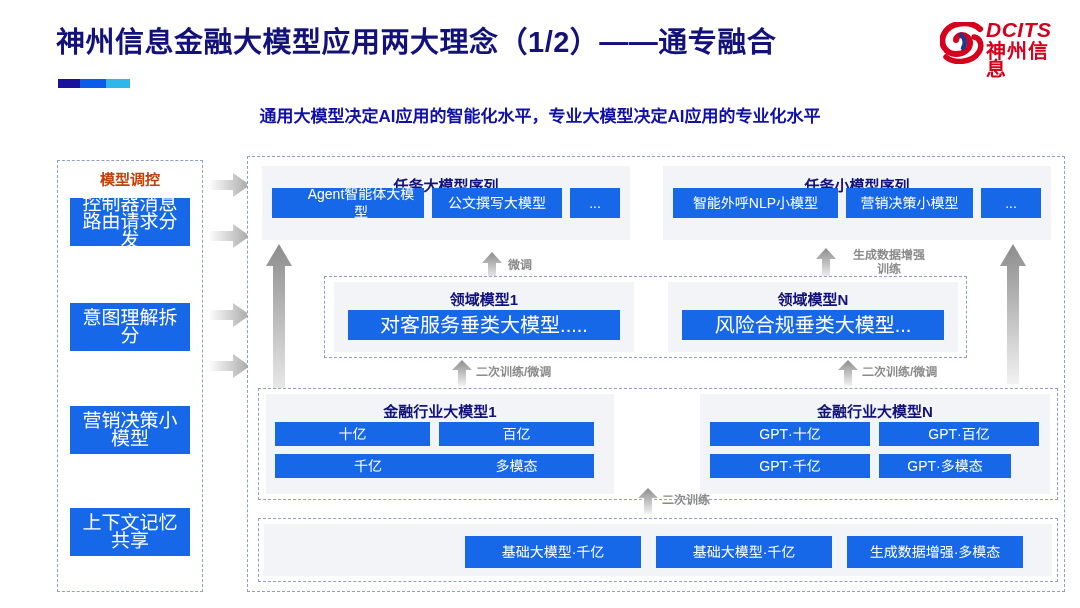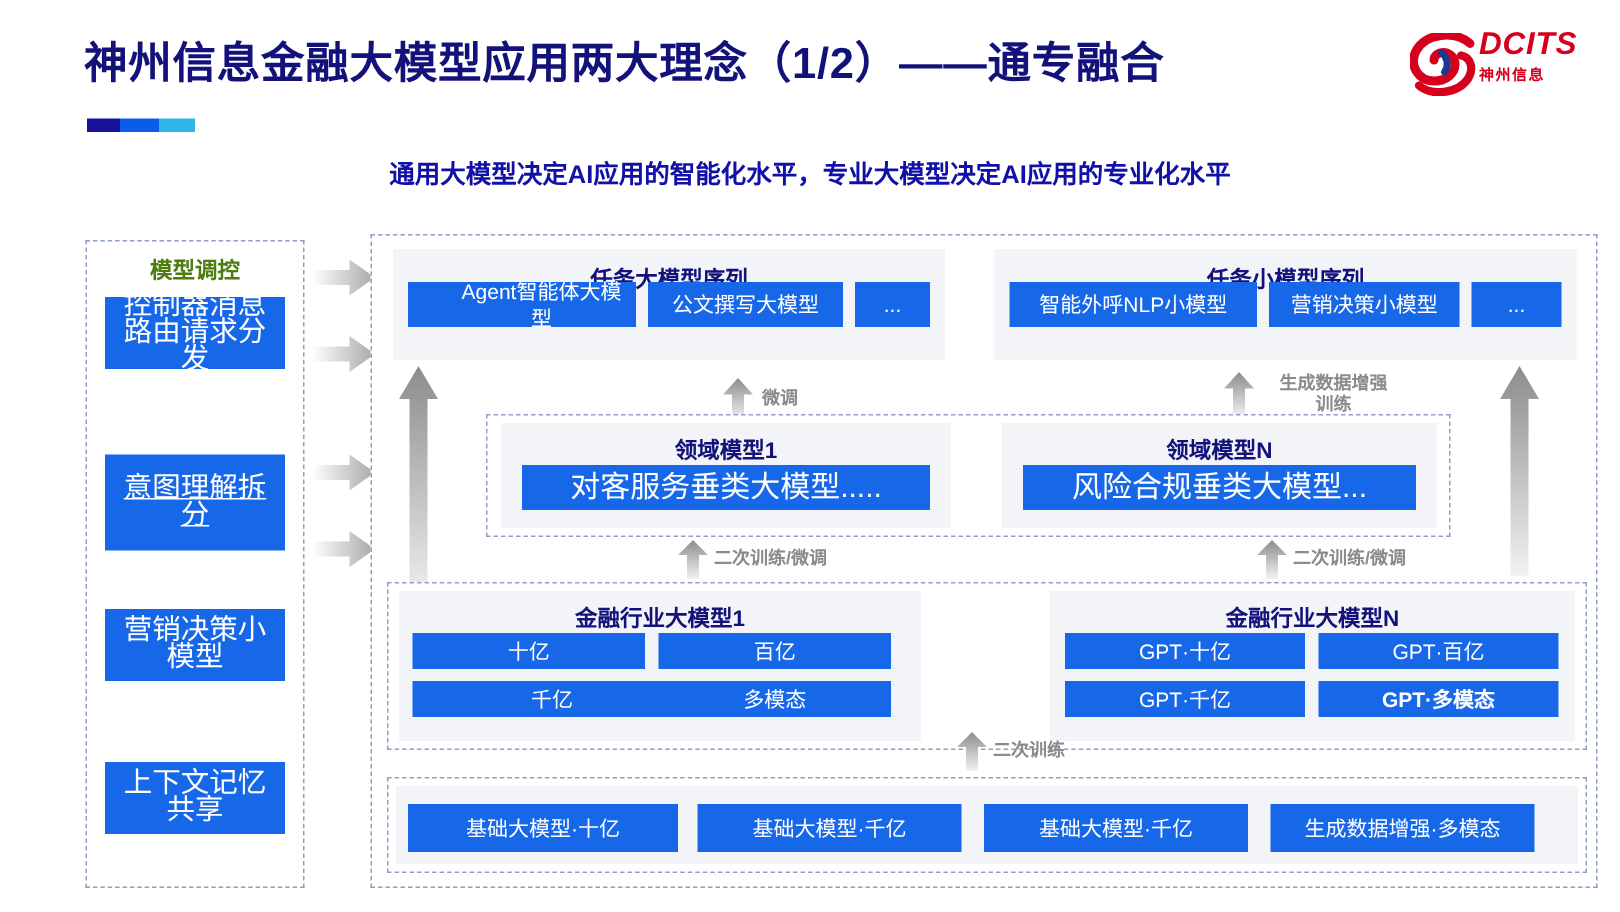--- a/index.html
+++ b/index.html
@@ -58,21 +58,21 @@
   }
   .logo-en {
     font-size: 21px;
     font-weight: bold;
     color: #d6001c;
     letter-spacing: 0.5px;
     line-height: 24px;
     font-style: italic;
   }
   .logo-cn {
-    font-size: 10px;
+    font-size: 20px;
     font-weight: bold;
     color: #d6001c;
     letter-spacing: 1px;
     line-height: 18px;
   }
 
   .subtitle {
     position: absolute;
     left: 0; top: 102px;
     width: 1080px;
@@ -98,38 +98,38 @@
 
   
   .left-panel { left: 57px; top: 12px; width: 146px; height: 432px; }
   .left-title {
     position: absolute;
     left: 57px; top: 20px;
     width: 146px;
     text-align: center;
     font-size: 15px;
     font-weight: bold;
-    color: #4d7c0f;
+    color: #c2410c;
   }
   .blue-box {
     position: absolute;
     background: #1668e8;
     color: #ffffff;
     display: flex;
     align-items: center;
     justify-content: center;
     text-align: center;
     box-sizing: border-box;
     font-size: 19px;
     line-height: 18px;
     padding: 2px 4px;
   }
   .lb { left: 70px; width: 120px; }
   .lb1 { top: 50px;  height: 48px; }
-  .lb2 { top: 155px; height: 64px; text-decoration: underline; }
+  .lb2 { top: 155px; height: 48px; }
   .lb3 { top: 258px; height: 48px; }
   .lb4 { top: 360px; height: 48px; }
 
   
   .arrow-right {
     position: absolute;
     width: 42px; height: 26px;
   }
 
   
@@ -313,27 +313,26 @@
   <div class="blue-box ind-blue" style="left:439px; top:274px; width:155px;">百亿</div>
   <div class="blue-box ind-blue" style="left:275px; top:306px; width:186px;">千亿</div>
   <div class="blue-box ind-blue" style="left:439px; top:306px; width:155px;">多模态</div>
 
   <div class="ind-box ind-right">
     <div class="group-title" style="top:6px;">金融行业大模型N</div>
   </div>
   <div class="blue-box ind-blue" style="left:710px; top:274px; width:160px;">GPT·十亿</div>
   <div class="blue-box ind-blue" style="left:879px; top:274px; width:160px;">GPT·百亿</div>
   <div class="blue-box ind-blue" style="left:710px; top:306px; width:160px;">GPT·千亿</div>
-  <div class="blue-box ind-blue" style="left:879px; top:306px; width:160px;font-weight:bold;">GPT·多模态</div>
+  <div class="blue-box ind-blue" style="left:879px; top:306px; width:132px;">GPT·多模态</div>
 
   <svg class="arrow-up" style="left:638px; top:340px; width:20px; height:26px;" viewBox="0 0 20 26">
       <path d="M10 0 L20 10 L14 10 L14 26 L6 26 L6 10 L0 10 Z" fill="url(#gu0)"></path>
     </svg>
   <div class="flow-label" style="left:662px; top:345px;">二次训练</div>
 
   <div class="dashed base-band"></div>
   <div class="base-box"></div>
-  <div class="blue-box base-blue" style="left:272px; width:180px;">基础大模型·十亿</div>
   <div class="blue-box base-blue" style="left:465px; width:176px;">基础大模型·千亿</div>
   <div class="blue-box base-blue" style="left:656px; width:176px;">基础大模型·千亿</div>
   <div class="blue-box base-blue" style="left:847px; width:176px;">生成数据增强·多模态</div>
 
 </div>
 
 </body></html>

